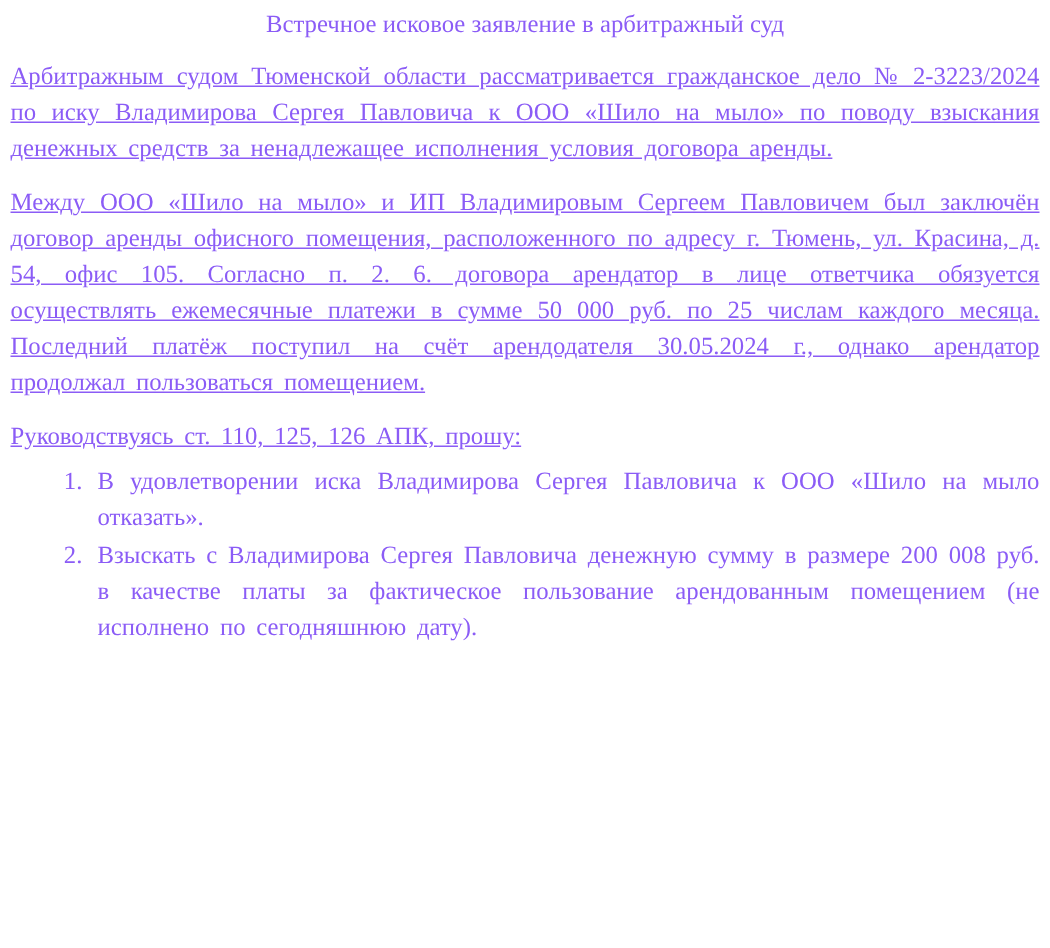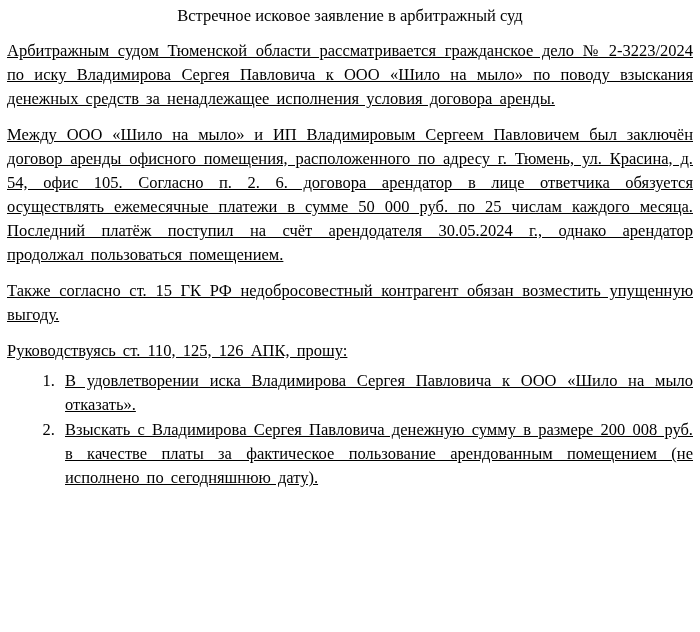--- a/index.html
+++ b/index.html
@@ -11,42 +11,41 @@
     width: 700px;
     height: 632px;
     overflow: hidden;
   }
   .page {
     box-sizing: border-box;
     width: 700px;
     height: 532px;
     padding: 3px 7px 0 7px;
     background: #ffffff;
-    color: #000000;
+    color: #8b5cf6;
     font-family: "Liberation Serif", "DejaVu Serif", serif;
     font-size: 16.5px;
     line-height: 24px;
   }
   .doc-title {
     font-size: 16.5px;
     font-weight: normal;
     text-align: center;
     margin: 2px 0 10px 0;
     line-height: 22px;
   }
   .doc-paragraph {
     margin: 12px 0 6px 0;
     text-align: justify;
     word-spacing: 3px;
     text-decoration: underline;
   }
   .petition-list {
     margin: 4px 0 0 0;
     padding: 0 0 0 55px;
-    text-decoration: underline;
   }
   .petition-item {
     text-align: justify;
     word-spacing: 3px;
     padding-left: 3px;
     margin: 0 0 1px 0;
   }
 </style>
 </head>
 <body>
@@ -54,21 +53,20 @@
 <div class="page">
   <h1 class="doc-title">Встречное исковое заявление в арбитражный суд</h1>
 
   <p class="doc-paragraph">Арбитражным судом Тюменской области рассматривается гражданское дело № 2-3223/2024 по иску Владимирова Сергея Павловича к ООО «Шило на мыло» по поводу взыскания денежных средств за ненадлежащее исполнения условия договора аренды.</p>
 
   <p class="doc-paragraph">Между ООО «Шило на мыло» и ИП Владимировым Сергеем Павловичем был заключён договор аренды офисного помещения, расположенного по адресу г. Тюмень, ул. Красина, д. 54, офис 105. Согласно п. 2. 6. договора арендатор в лице ответчика обязуется осуществлять ежемесячные платежи в сумме 50 000 руб. по 25 числам каждого месяца. Последний платёж поступил на счёт арендодателя 30.05.2024 г., однако арендатор продолжал пользоваться помещением.</p>
 
 
 
 
-  <p class="doc-paragraph">Также согласно ст. 15 ГК РФ недобросовестный контрагент обязан возместить упущенную выгоду.</p>
 
   <p class="doc-paragraph">Руководствуясь ст. 110, 125, 126 АПК, прошу:</p>
 
   <ol class="petition-list">
     <li class="petition-item">В удовлетворении иска Владимирова Сергея Павловича к ООО «Шило на мыло отказать».</li>
     <li class="petition-item">Взыскать с Владимирова Сергея Павловича денежную сумму в размере 200 008 руб. в качестве платы за фактическое пользование арендованным помещением (не исполнено по сегодняшнюю дату).</li>
   </ol>
 </div>
 
 </body></html>

